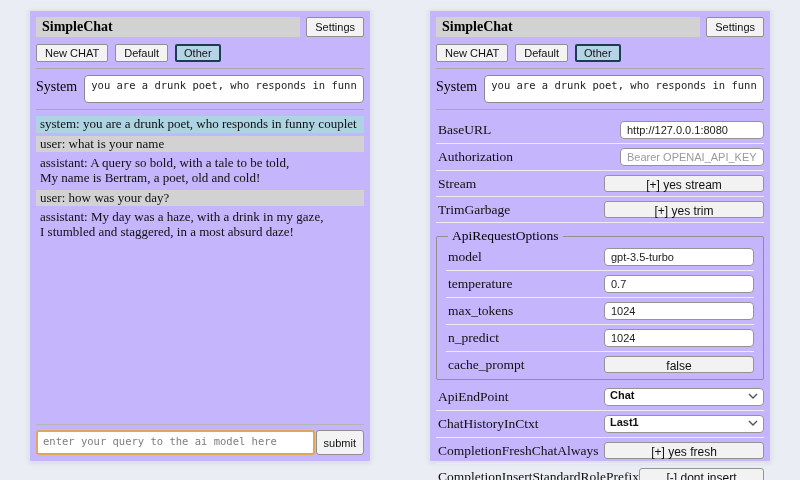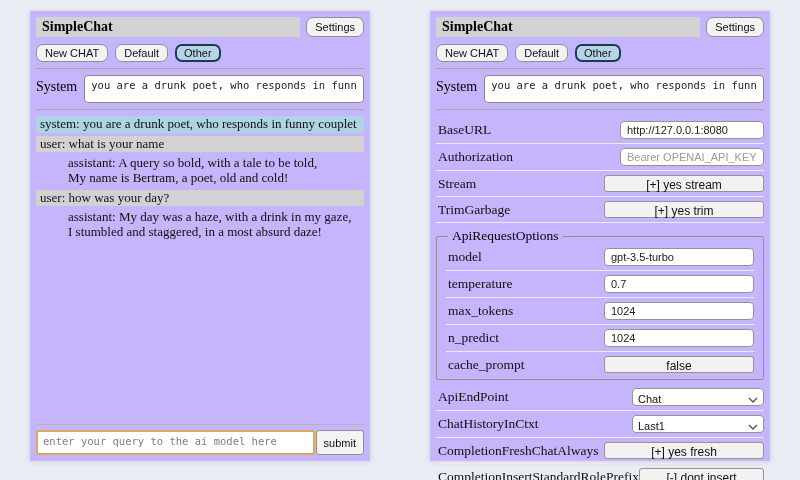--- a/index.html
+++ b/index.html
@@ -15,63 +15,63 @@
   .panel.left  { left: 29px; }
   .panel.right { left: 429px; }
 
   .titlebar-row { display: flex; align-items: stretch; gap: 6px; }
   .titlebar {
     flex: 1; background: #d2d2d2; font-weight: bold; font-size: 14px;
     padding: 2px 6px; line-height: 16px;
   }
   .btn {
     font-family: "Liberation Sans", sans-serif; font-size: 11px; color: #111;
-    background: #f3f3f3; border: 1px solid #8f8f8f; border-radius: 7px;
+    background: #f3f3f3; border: 1px solid #8f8f8f; border-radius: 2px;
     padding: 2px 8px; white-space: nowrap; cursor: pointer;
   }
   .toolbar { display: flex; gap: 7px; margin-top: 7px; }
   .btn.selected { background: #b5d5e6; border: 2px solid #1d3c52; padding: 1px 7px; }
 
   hr.divider { border: none; border-top: 1px solid #a8a8a8; margin: 6px 0 5px 0; }
   hr.divider.soft { border-top: 1px solid #b5b5b5; }
 
   .system-row { display: flex; gap: 7px; align-items: flex-start; margin-top: 1px; }
   .system-row label { font-size: 14px; padding-top: 4px; }
   .system-input {
     flex: 1; font-family: "DejaVu Sans Mono", monospace; font-size: 10.5px; color: #222;
     border: 1px solid #8a8a8a; border-radius: 4px; padding: 4px 6px 12px 6px; height: 28px;
   }
 
   .chat { flex: 1; overflow: hidden; margin-top: 1px; }
   .msg { font-size: 13px; line-height: 1.13; padding: 1px 4px; margin-bottom: 3px; color: #101010; }
   .msg.system    { background: #aed3e2; }
   .msg.user      { background: #d2d2d2; }
-  .msg.assistant { background: transparent; margin-left: 28px; }
+  .msg.assistant { background: transparent; }
 
   .config { margin-top: 2px; }
   .cfg-row {
     display: flex; align-items: center; justify-content: space-between;
     padding: 4px 0 4px 2px; border-bottom: 1px solid #ececec;
   }
   .cfg-label { font-size: 13.5px; color: #101010; }
   .cfg-input {
     width: 144px; font-family: "Liberation Sans", sans-serif; font-size: 11px; color: #222;
     border: 1px solid #949494; border-radius: 4px; padding: 2px 6px; height: 18px; background: #fff;
   }
   .cfg-input::placeholder { color: #9b9b9b; }
   .cfg-btn {
     width: 160px; font-family: "Liberation Sans", sans-serif; font-size: 12px; color: #111;
     background: #f2f2f2; border: 1px solid #949494; border-radius: 3px;
     padding: 2px 0; height: 17px; cursor: pointer;
   }
   .cfg-select {
-    width: 132px; height: 18px; background: #fff; border: 1px solid #949494; border-radius: 4px;
+    width: 160px; height: 18px; background: #fff; border: 1px solid #949494; border-radius: 4px;
     font-family: "Liberation Sans", sans-serif; font-size: 11px; color: #111;
-    display: flex; align-items: flex-end; justify-content: space-between;
-    padding: 0 5px; cursor: pointer;
+    display: flex; align-items: flex-start; justify-content: space-between;
+    padding: 0 5px; cursor: pointer; font-weight: bold;
   }
   fieldset.aro {
     border: 1px solid #8f8f8f; border-radius: 2px; margin: 5px 0 4px 0;
     padding: 0 9px 2px 9px;
   }
   fieldset.aro legend { font-size: 13.5px; padding: 0 4px; margin-left: 2px; }
   fieldset.aro .cfg-input, fieldset.aro .cfg-btn { width: 150px; }
 
   .footer { margin-top: auto; }
   .input-row { display: flex; gap: 1px; align-items: stretch; }

